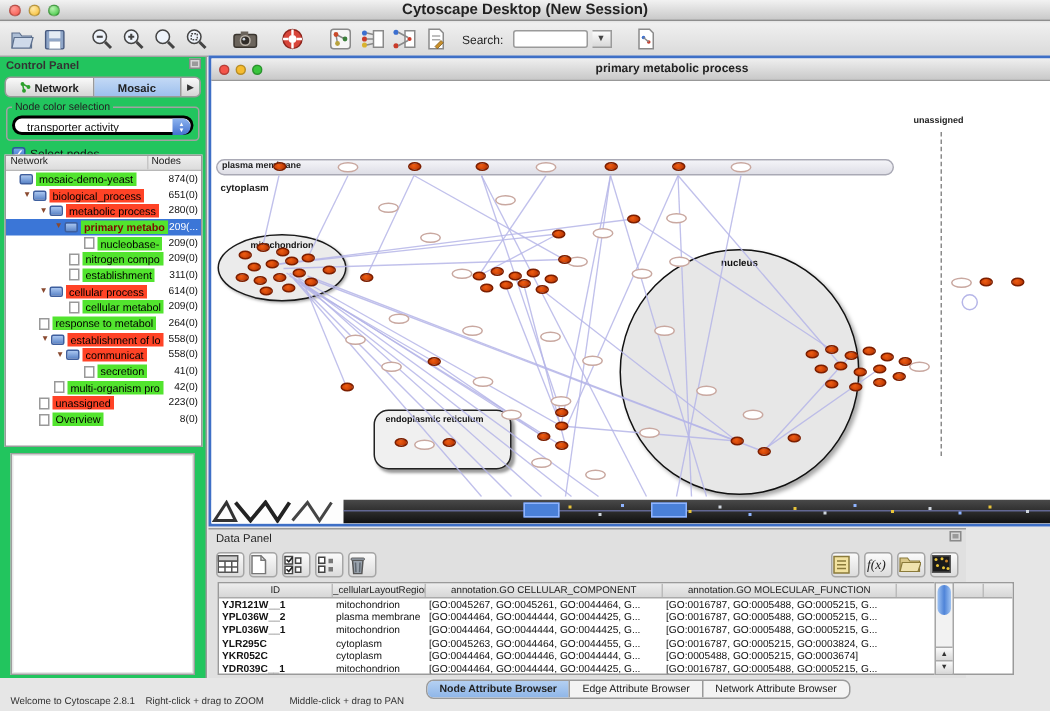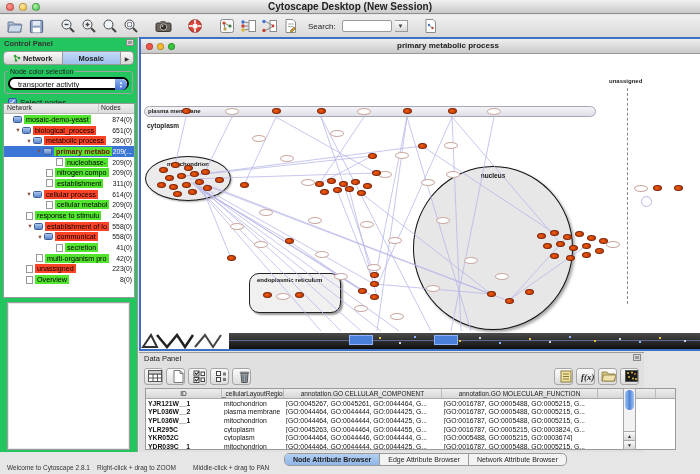--- a/index.html
+++ b/index.html
@@ -110,21 +110,21 @@
   .sdot { position:absolute; width:2px; height:2px; }
   .sline { position:absolute; left:0; right:0; top:7px; height:1px; background:rgba(140,150,230,.55); }
 
   
   .data-panel { position:absolute; left:139px; top:352px; width:505px; height:100px;
      background:#e0e0e0; border-top:1px solid #9a9a9a; }
   .dp-header { height:11px; padding:1px 5px 0; font-size:7.5px; color:#222; position:relative; }
   .dp-toolbar { position:absolute; left:0; top:12px; right:0; height:22px; display:flex; align-items:center;
      padding:0 5px; gap:3px; }
   .dp-btn { width:19px; height:17px; border:1px solid #a6a6a6; border-radius:3px;
-     background:linear-gradient(#fbfbfb,#dcdcdc); display:flex; align-items:center; justify-content:flex-end;font-weight:bold; }
+     background:linear-gradient(#fbfbfb,#dcdcdc); display:flex; align-items:center; justify-content:flex-start; }
   .dp-right { margin-left:auto; display:flex; gap:3px; }
   .dp-table { position:absolute; left:6px; top:35px; width:531px; height:62px; background:#fff;
      border:1px solid #9a9a9a; overflow:hidden; font-size:6.8px; }
   .dt-hrow { display:flex; height:10px; background:linear-gradient(#ededed,#d7d7d7); border-bottom:1px solid #aaa; }
   .dt-hcell { font-size:6.5px; color:#222; text-align:center; border-right:1px solid #bbb; overflow:hidden;
      white-space:nowrap; line-height:10px; flex:none; }
   .dt-row { display:flex; height:8.6px; align-items:center; }
   .dt-cell { padding-left:2px; white-space:nowrap; overflow:hidden; flex:none; color:#111; }
   .dt-cell.id { font-weight:bold; }
   .dp-scroll { position:absolute; right:8px; top:35px; width:13px; height:62px; border:1px solid #a6a6a6;
@@ -359,21 +359,21 @@
             <span class="tr-label r">cellular process</span>
             <span class="tr-count">614(0)</span>
           </div>
           <div class="trow" style="padding-left: 42px;">
             <span class="tr-file"></span>
             <span class="tr-label g">cellular metabol</span>
             <span class="tr-count">209(0)</span>
           </div>
           <div class="trow" style="padding-left: 22px;">
             <span class="tr-file"></span>
-            <span class="tr-label g">response to stimulu</span>
+            <span class="tr-label g">response to metabol</span>
             <span class="tr-count">264(0)</span>
           </div>
           <div class="trow" style="padding-left: 22px;">
             <span class="tr-arrow">▼</span>
             <span class="tr-folder"></span>
             <span class="tr-label r">establishment of lo</span>
             <span class="tr-count">558(0)</span>
           </div>
           <div class="trow" style="padding-left: 32px;">
             <span class="tr-arrow">▼</span>

